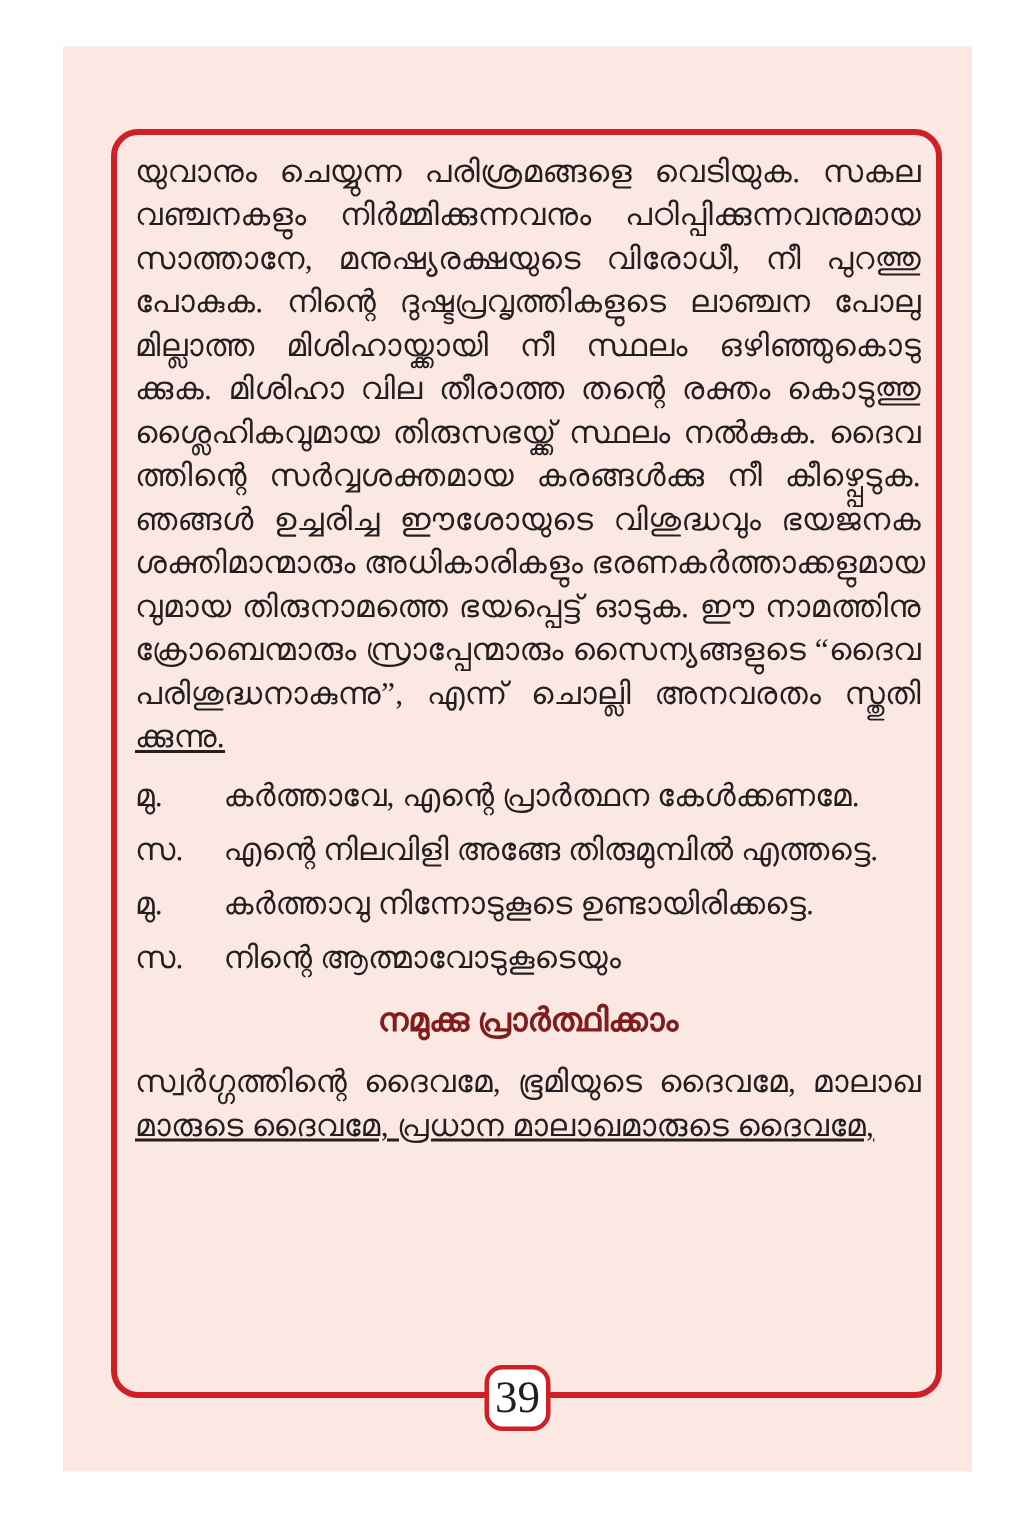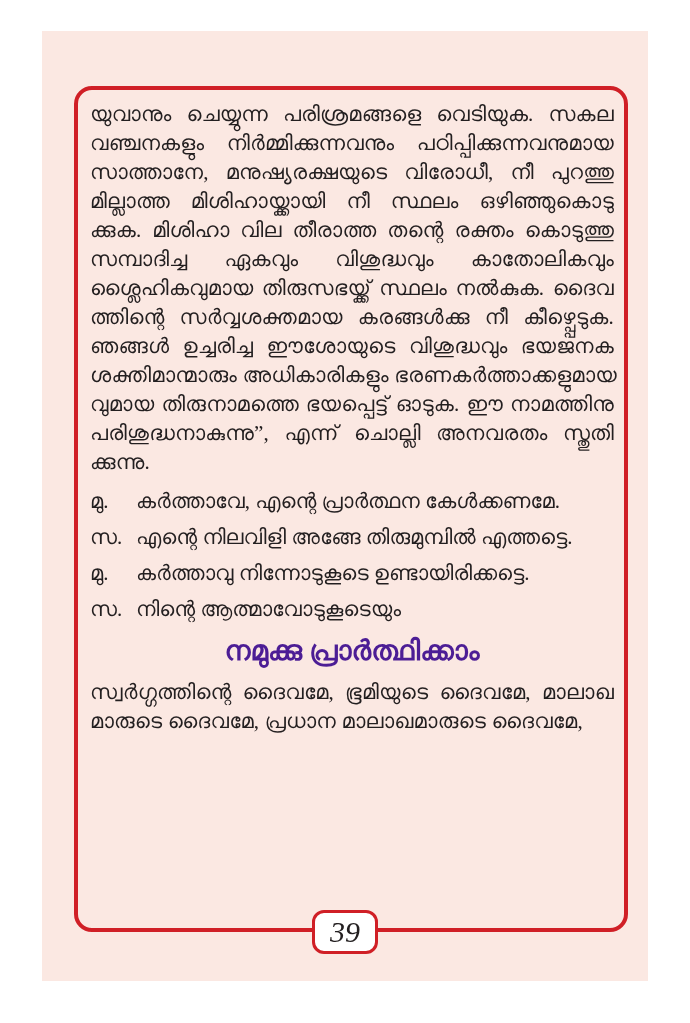--- a/index.html
+++ b/index.html
@@ -38,89 +38,91 @@
   .p-line {
     font-size: 21px;
     line-height: 29px;
     white-space: nowrap;
     text-align: justify;
     text-align-last: justify;
     letter-spacing: 0.2px;
   }
   .p-line:last-child {
     text-align-last: left;
+    text-decoration: underline;
   }
   .paragraph { margin: 0; }
   .responses {
     margin-top: 10px;
   }
   .response-row {
     display: flex;
     align-items: baseline;
     font-size: 21px;
     line-height: 29px;
     margin-bottom: 7px;
   }
   .response-label {
     flex: 0 0 46px;
   }
   .response-text {
     flex: 1;
+    margin-left: 13px;
   }
   .section-heading {
     margin: 12px 0 12px 0;
     text-align: center;
-    font-size: 28px;
+    font-size: 22px;
     font-weight: bold;
-    color: #4c1d95;
+    color: #7f1d1d;
     line-height: 30px;
   }
   .page-number-box {
     position: absolute;
     left: 50%;
     top: 910px;
     transform: translateX(-50%);
-    width: 66px;
+    width: 44px;
     height: 44px;
     box-sizing: border-box;
     background: #ffffff;
     border: 3px solid #d01f26;
     border-radius: 12px;
     display: flex;
     align-items: center;
     justify-content: center;
     z-index: 5;
-    font-style: italic;
   }
   .page-number {
     font-family: "Liberation Serif", "DejaVu Serif", serif;
     font-size: 30px;
     color: #231f20;
     line-height: 1;
   }
 </style>
 </head>
 <body>
 
 <div class="pink-panel"></div>
 
 <div class="prayer-frame">
 
   <div class="paragraph">
       <div class="p-line">യുവാനും ചെയ്യുന്ന പരിശ്രമങ്ങളെ വെടിയുക. സകല</div>
       <div class="p-line">വഞ്ചനകളും നിർമ്മിക്കുന്നവനും പഠിപ്പിക്കുന്നവനുമായ</div>
       <div class="p-line">സാത്താനേ, മനുഷ്യരക്ഷയുടെ വിരോധീ, നീ പുറത്തു</div>
+      <div class="p-line">പോകുക. നിന്റെ ദുഷ്ടപ്രവൃത്തികളുടെ ലാഞ്ചന പോലു</div>
       <div class="p-line">മില്ലാത്ത മിശിഹായ്ക്കായി നീ സ്ഥലം ഒഴിഞ്ഞുകൊടു</div>
       <div class="p-line">ക്കുക. മിശിഹാ വില തീരാത്ത തന്റെ രക്തം കൊടുത്തു</div>
-      <div class="p-line">സമ്പാദിച്ച ഏകവും വിശുദ്ധവും കാതോലികവും</div>
       <div class="p-line">ശ്ലൈഹികവുമായ തിരുസഭയ്ക്ക് സ്ഥലം നൽകുക. ദൈവ</div>
       <div class="p-line">ത്തിന്റെ സർവ്വശക്തമായ കരങ്ങൾക്കു നീ കീഴ്പ്പെടുക.</div>
       <div class="p-line">ഞങ്ങൾ ഉച്ചരിച്ച ഈശോയുടെ വിശുദ്ധവും ഭയജനക</div>
       <div class="p-line">ശക്തിമാന്മാരും അധികാരികളും ഭരണകർത്താക്കളുമായ</div>
       <div class="p-line">വുമായ തിരുനാമത്തെ ഭയപ്പെട്ട് ഓടുക. ഈ നാമത്തിനു</div>
+      <div class="p-line">ക്രോബെന്മാരും സ്രാപ്പേന്മാരും സൈന്യങ്ങളുടെ “ദൈവ</div>
       <div class="p-line">പരിശുദ്ധനാകുന്നു”, എന്ന് ചൊല്ലി അനവരതം സ്തുതി</div>
       <div class="p-line">ക്കുന്നു.</div>
     </div>
 
   <div class="responses">
     <div class="response-row">
       <span class="response-label">മു.</span>
       <span class="response-text">കർത്താവേ, എന്റെ പ്രാർത്ഥന കേൾക്കണമേ.</span>
     </div>
     <div class="response-row">

